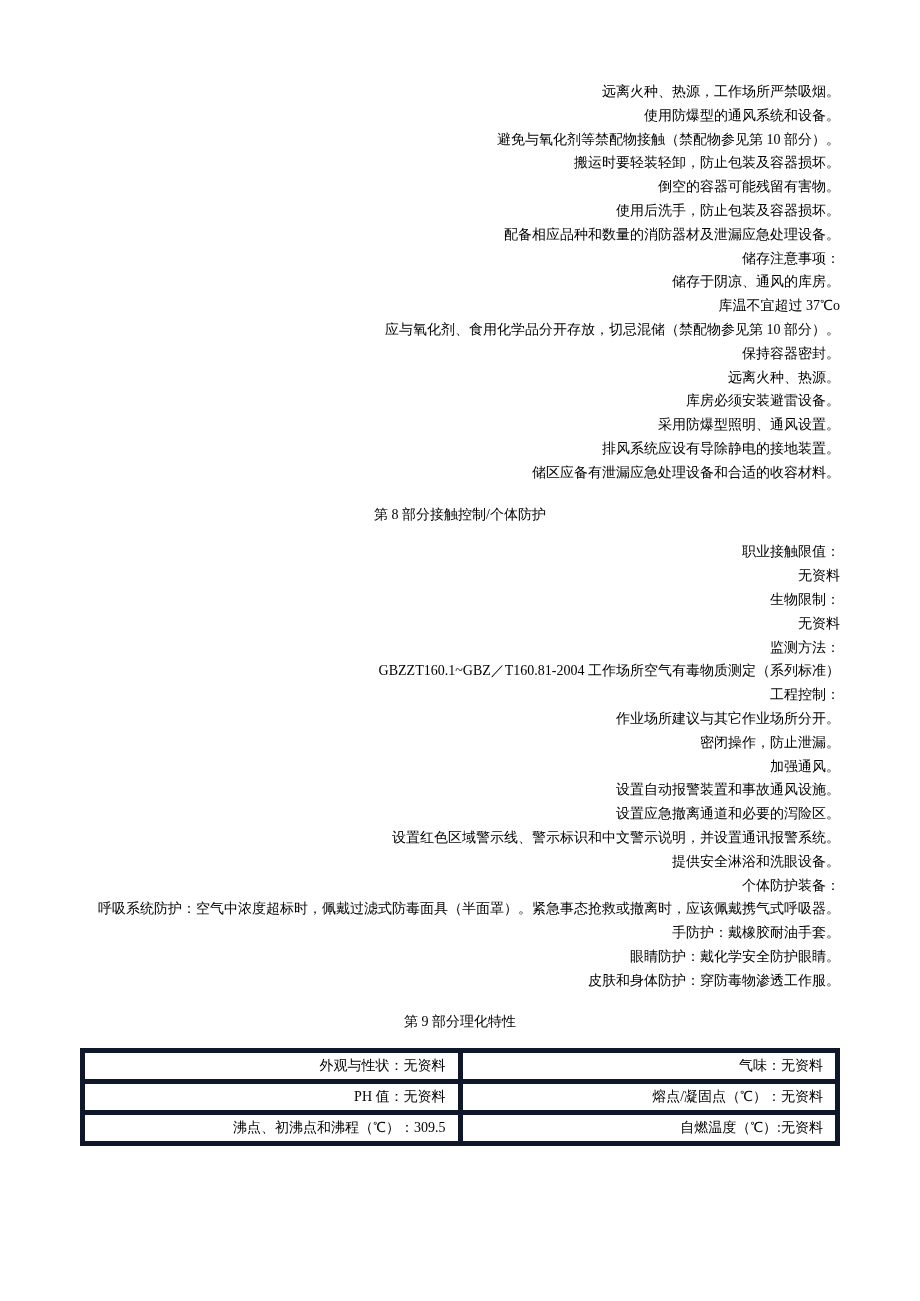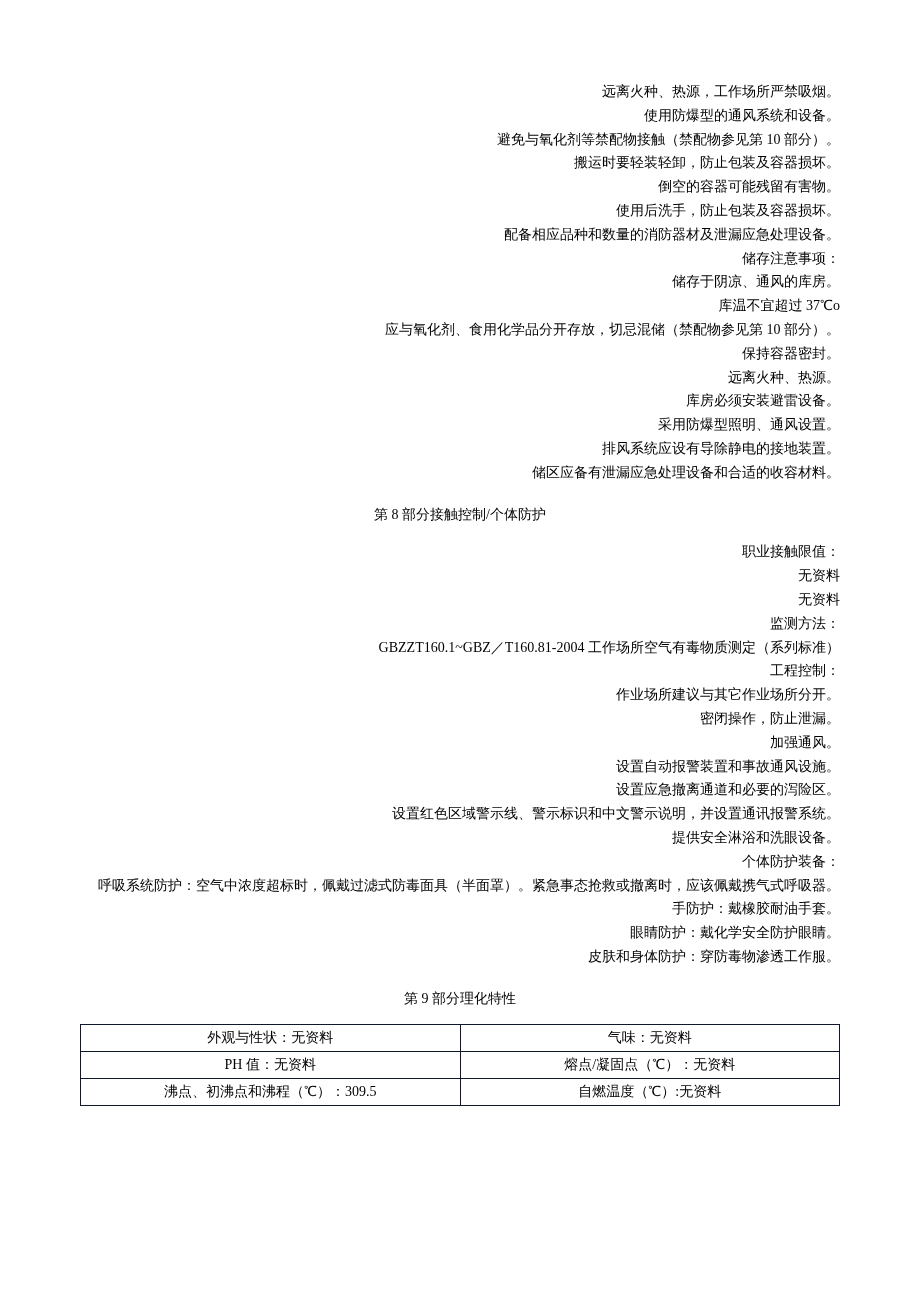--- a/index.html
+++ b/index.html
@@ -22,23 +22,23 @@
     .section-header {
       text-align: center;
       margin: 18px 0 14px 0;
     }
     table {
       border-collapse: collapse;
       width: 100%;
       margin-top: 4px;
     }
     td {
-      border: 1px solid #0f172a;
+      border: 5px solid #0f172a;
       padding: 1px 12px;
-      text-align: center;
+      text-align: right;
       vertical-align: top;
       width: 50%;
     }
     .section-block {
       margin-bottom: 8px;
     }
   </style>
 </head>
 <body>
 
@@ -60,20 +60,21 @@
   <div class="paragraph">采用防爆型照明、通风设置。</div>
   <div class="paragraph">排风系统应设有导除静电的接地装置。</div>
   <div class="paragraph">储区应备有泄漏应急处理设备和合适的收容材料。</div>
 </div>
 
 <div class="section-header">第 8 部分接触控制/个体防护</div>
 
 <div class="section-block">
   <div class="paragraph">职业接触限值：</div>
   <div class="paragraph">无资料</div>
+  <div class="paragraph">生物限制：</div>
   <div class="paragraph">无资料</div>
   <div class="paragraph">监测方法：</div>
   <div class="paragraph">GBZZT160.1~GBZ／T160.81-2004 工作场所空气有毒物质测定（系列标准）</div>
   <div class="paragraph">工程控制：</div>
   <div class="paragraph">作业场所建议与其它作业场所分开。</div>
   <div class="paragraph">密闭操作，防止泄漏。</div>
   <div class="paragraph">加强通风。</div>
   <div class="paragraph">设置自动报警装置和事故通风设施。</div>
   <div class="paragraph">设置应急撤离通道和必要的泻险区。</div>
   <div class="paragraph">设置红色区域警示线、警示标识和中文警示说明，并设置通讯报警系统。</div>

